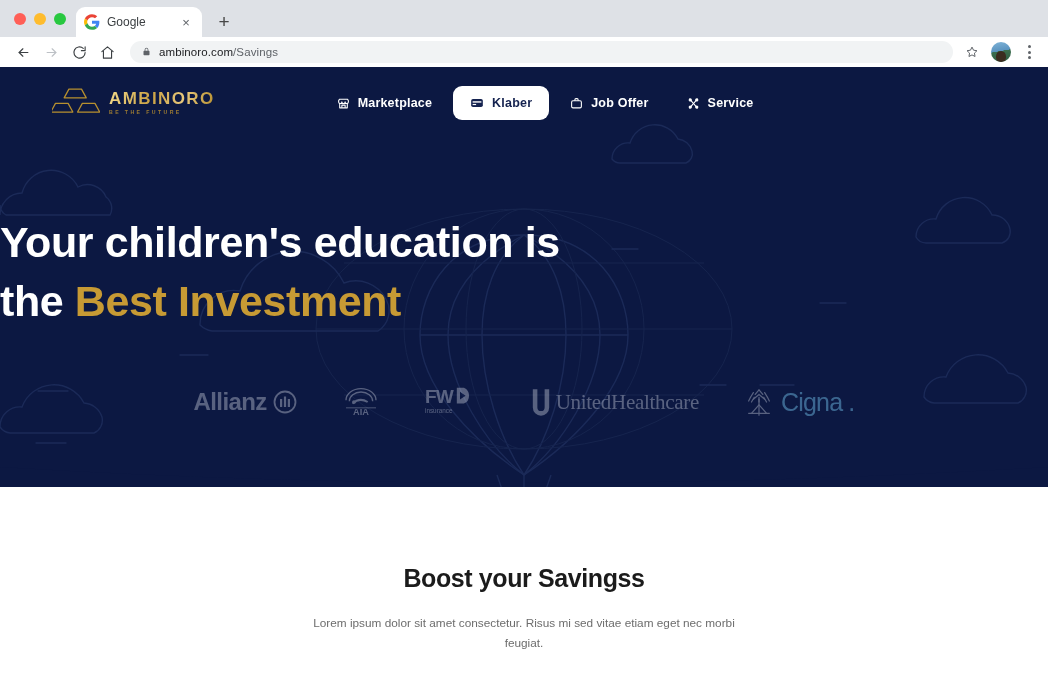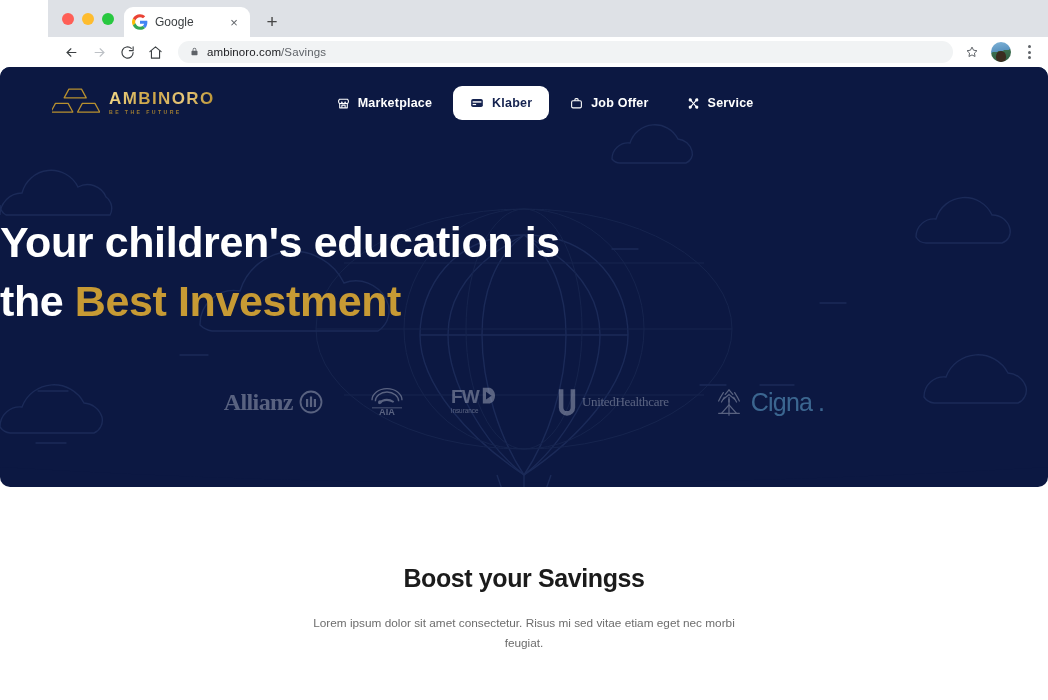--- a/index.html
+++ b/index.html
@@ -5,21 +5,21 @@
 <style>
   * { box-sizing: border-box; margin: 0; padding: 0; }
   html, body {
     width: 1048px; height: 700px;
     overflow: hidden;
     font-family: "Liberation Sans", sans-serif;
     background: #ffffff;
   }
 
   
-  .browser { width: 1048px; height: 560px; position: relative; padding-left: 48px; }
+  .browser { width: 1048px; height: 560px; position: relative; }
 
   .chrome-tabbar {
     height: 37px;
     background: #dee1e6;
     display: flex;
     align-items: flex-end;
     padding-left: 10px;
     position: relative;
   }
   .traffic {
@@ -119,21 +119,20 @@
     background: #ffffff;
     overflow: hidden;
   }
 
   
   .hero {
     position: absolute; top: 0; left: 0;
     width: 1048px; height: 420px;
     background: #0c1842;
     overflow: hidden;
-    border-radius: 10px;
   }
   .hero-curve {
     position: absolute; top: 0; left: 0;
     width: 1048px; height: 425px;
   }
   .hero-deco { position: absolute; top:0; left:0; width:1048px; height:420px; }
 
   .site-header {
     position: absolute; top: 0; left: 0;
     width: 1048px; height: 72px;
@@ -196,26 +195,26 @@
   .hero-title .gold { color: #c79a34; }
 
   .partners {
     position: absolute; top: 318px; left: 0; width: 1048px;
     display: flex; align-items: center; justify-content: center;
     gap: 44px; z-index: 5;
   }
   .partner { opacity: .42; display: flex; align-items: center; }
   .p-allianz {
     color: #c3c8d6; font-size: 24px; font-weight: bold;
-    letter-spacing: -.6px; display:flex; align-items:center; gap:6px;font-family:Liberation Serif, serif;
+    letter-spacing: -.6px; display:flex; align-items:center; gap:6px;
   }
   .p-uhc { display:flex; align-items:center; gap:5px; }
   .p-uhc-text {
     color:#c3c8d6; font-family:"Liberation Serif", serif;
-    font-size: 13px; letter-spacing: -.3px;
+    font-size: 21px; letter-spacing: -.3px;
   }
   .p-cigna { display:flex; align-items:center; gap:6px; }
   .p-cigna-text { color:#7dd3fc; font-size:25px; font-weight:normal; letter-spacing:-.8px; }
 
   
   .boost {
     position: absolute; top: 497px; left: 0; width: 1048px;
     text-align: center;
   }
   .boost-title {

